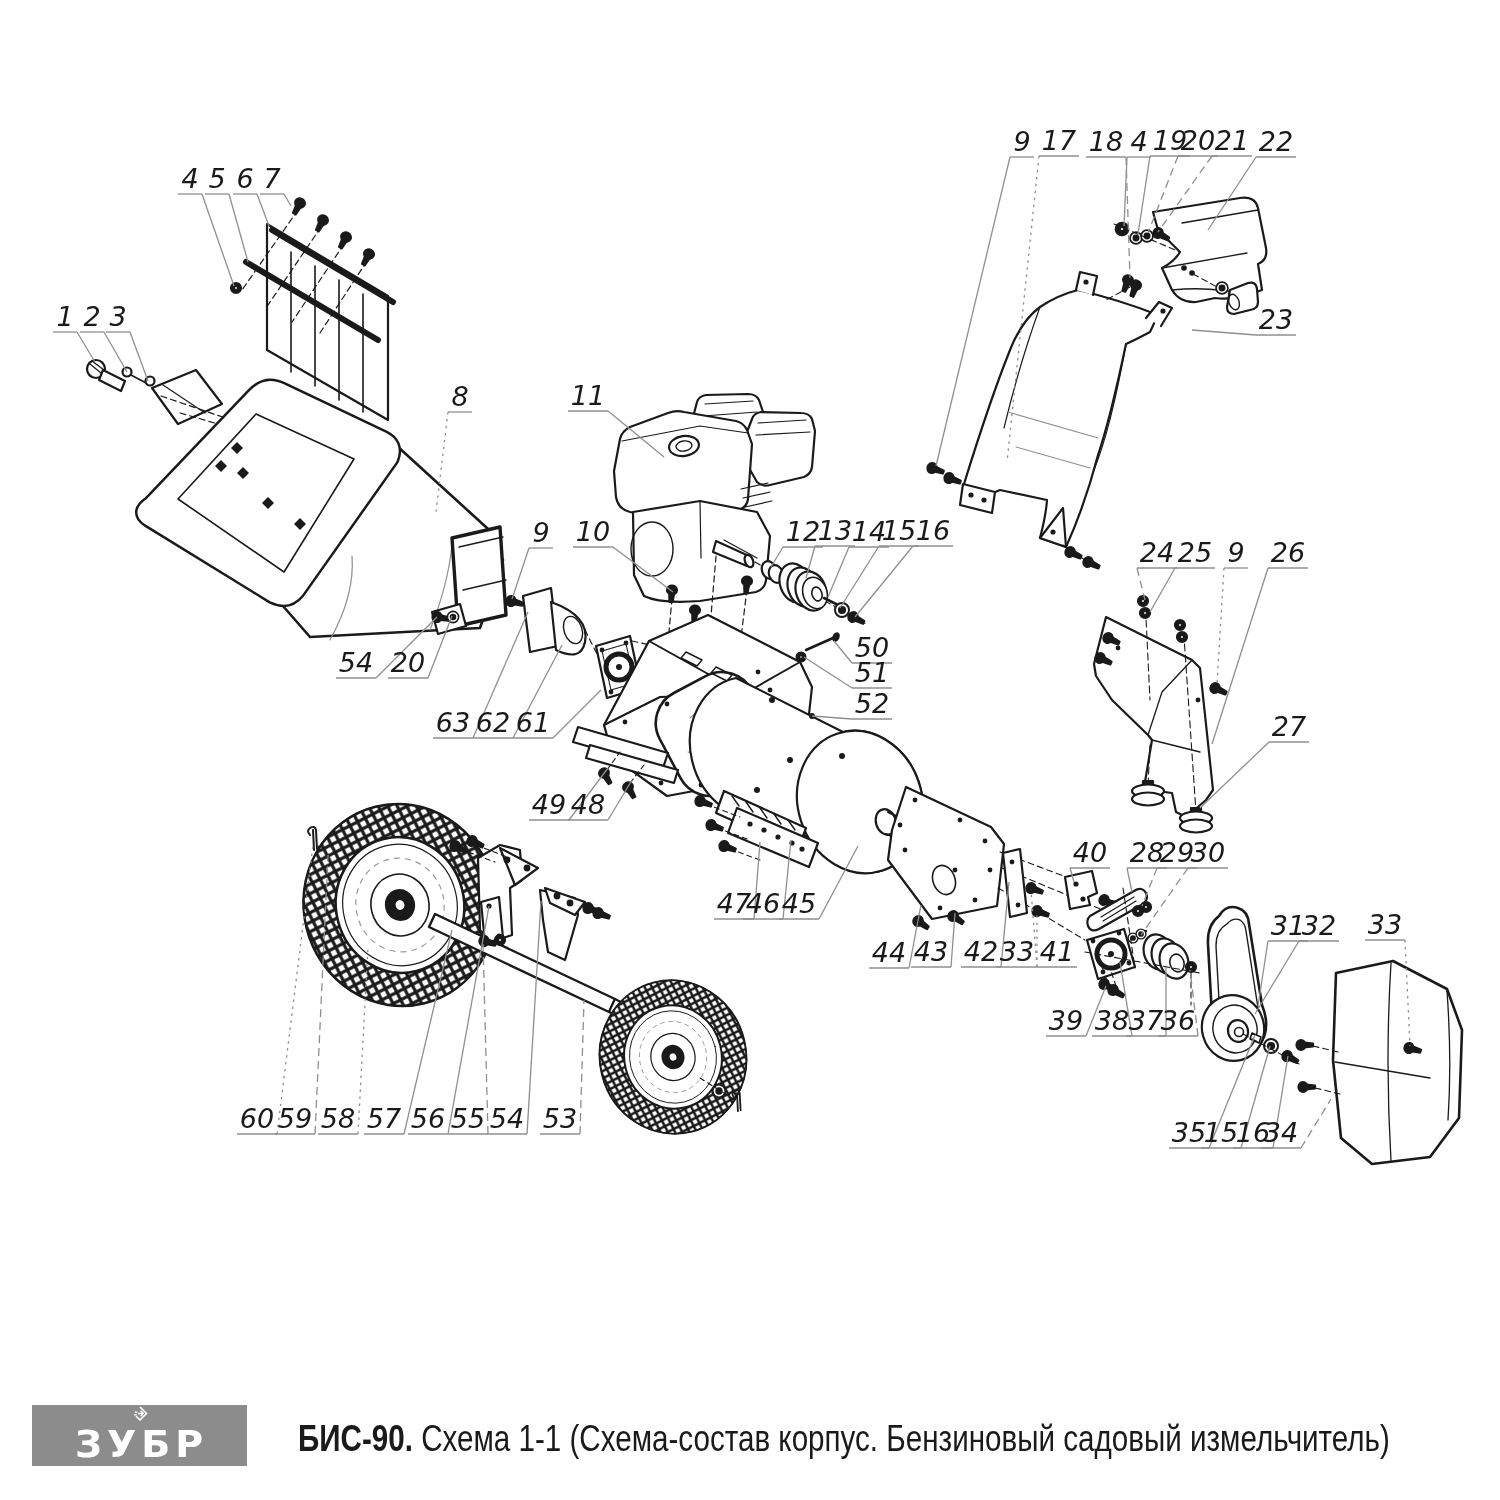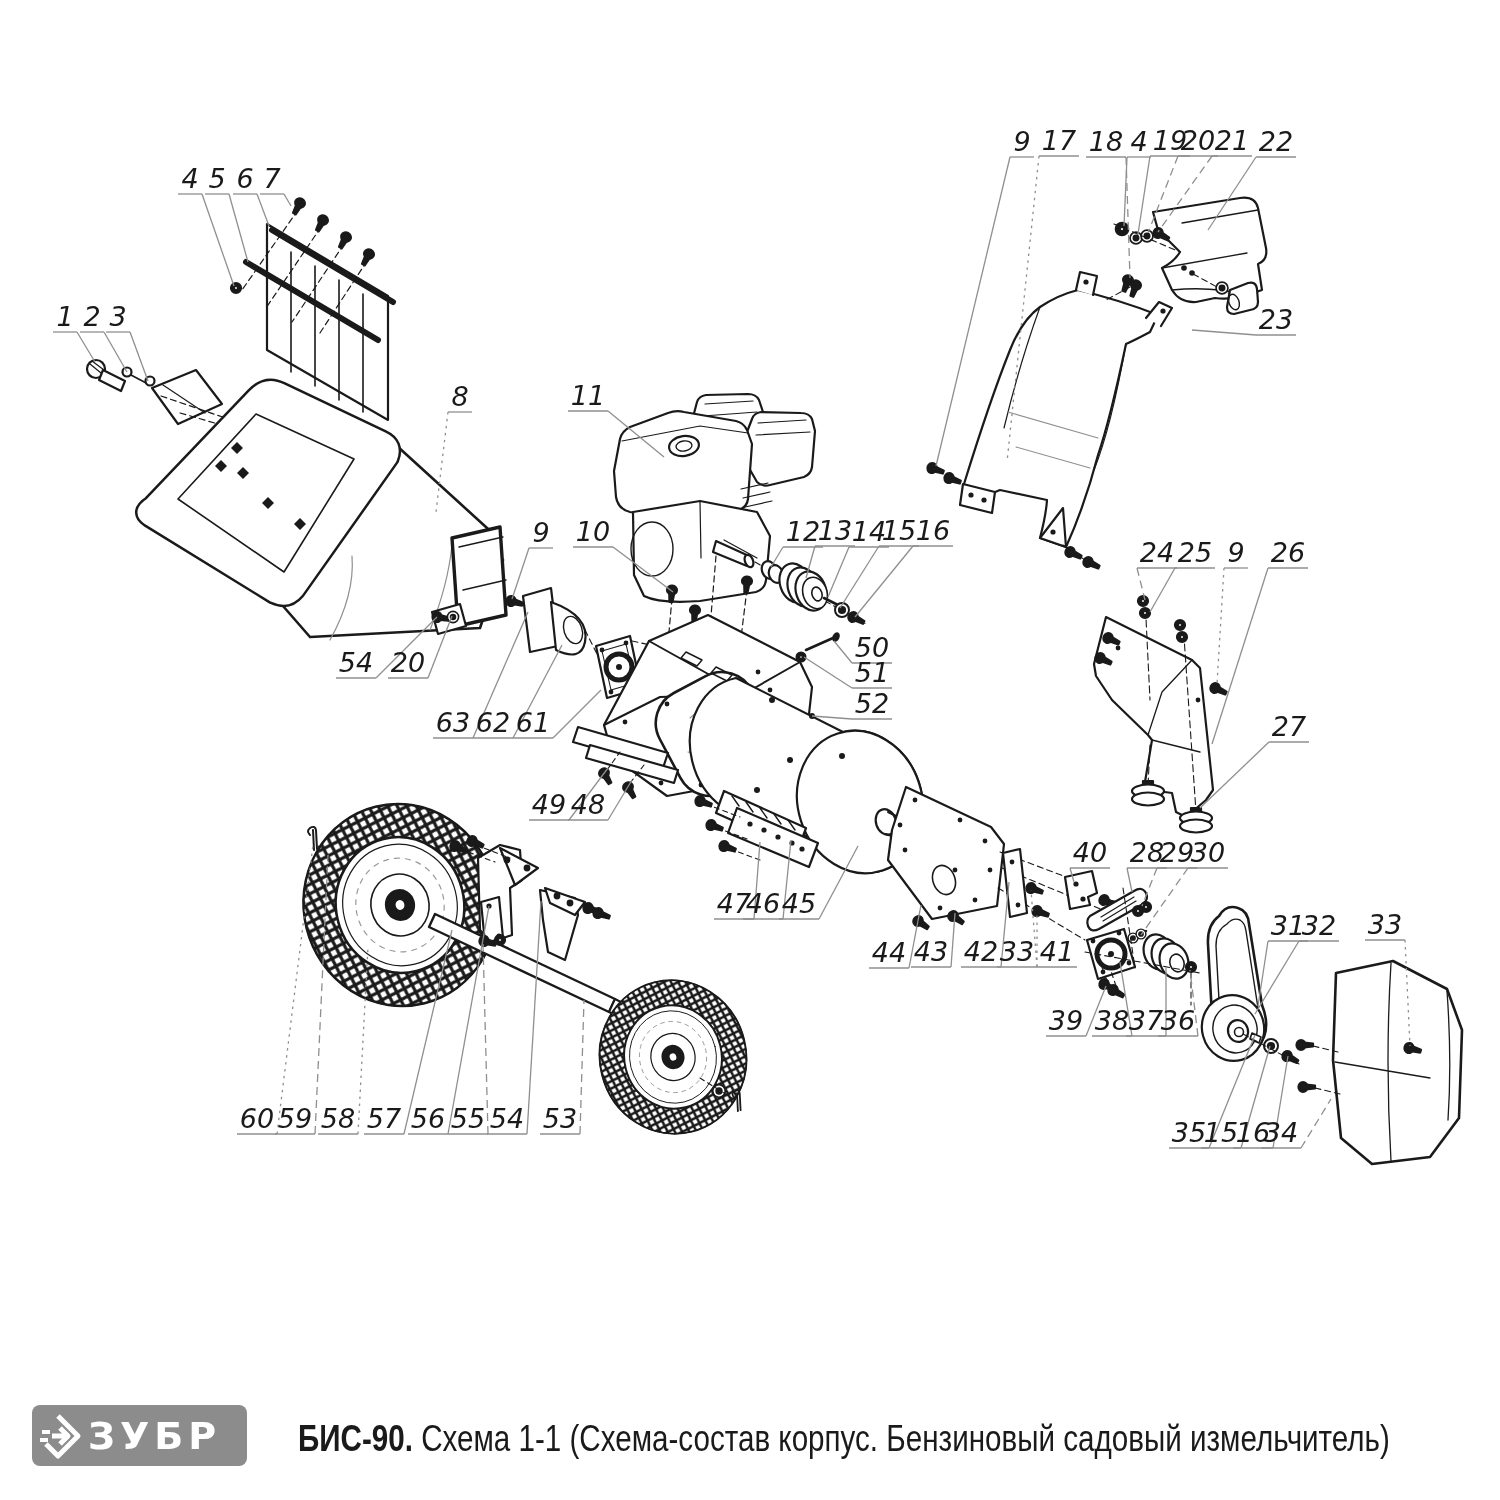--- a/index.html
+++ b/index.html
@@ -1,21 +1,21 @@
 <!DOCTYPE html>
 <html><head>
 <meta charset="utf-8">
 <style>
   html,body{margin:0;padding:0;background:#fff;}
   .page{position:relative;width:1500px;height:1500px;background:#fff;overflow:hidden;
         font-family:"Liberation Sans",sans-serif;}
   #diagram{position:absolute;left:0;top:0;}
   #diagram text{font:italic 27px "DejaVu Sans",sans-serif;fill:#1a1a1a;}
   .footer-logo{position:absolute;left:32px;top:1405px;width:215px;height:61px;background:#8c8c8c;
-        border-radius:8px;display:flex;align-items:center;justify-content:flex-start;}
+        border-radius:0;display:flex;align-items:center;justify-content:flex-start;flex-direction:column;}
   .footer-logo .brand{color:#fff;font-weight:700;font-size:38px;letter-spacing:5px;
         font-family:"DejaVu Sans",sans-serif;margin-left:4px;}
   .footer-title{position:absolute;left:298px;top:1418px;white-space:nowrap;
         transform:scaleX(0.80);transform-origin:left center;color:#1a1a1a;
         font-size:37px;font-family:"Liberation Sans",sans-serif;}
   .footer-title .model{font-weight:700;}
   .footer-title .rest{font-weight:400;}
 </style>
 </head>
 <body>

